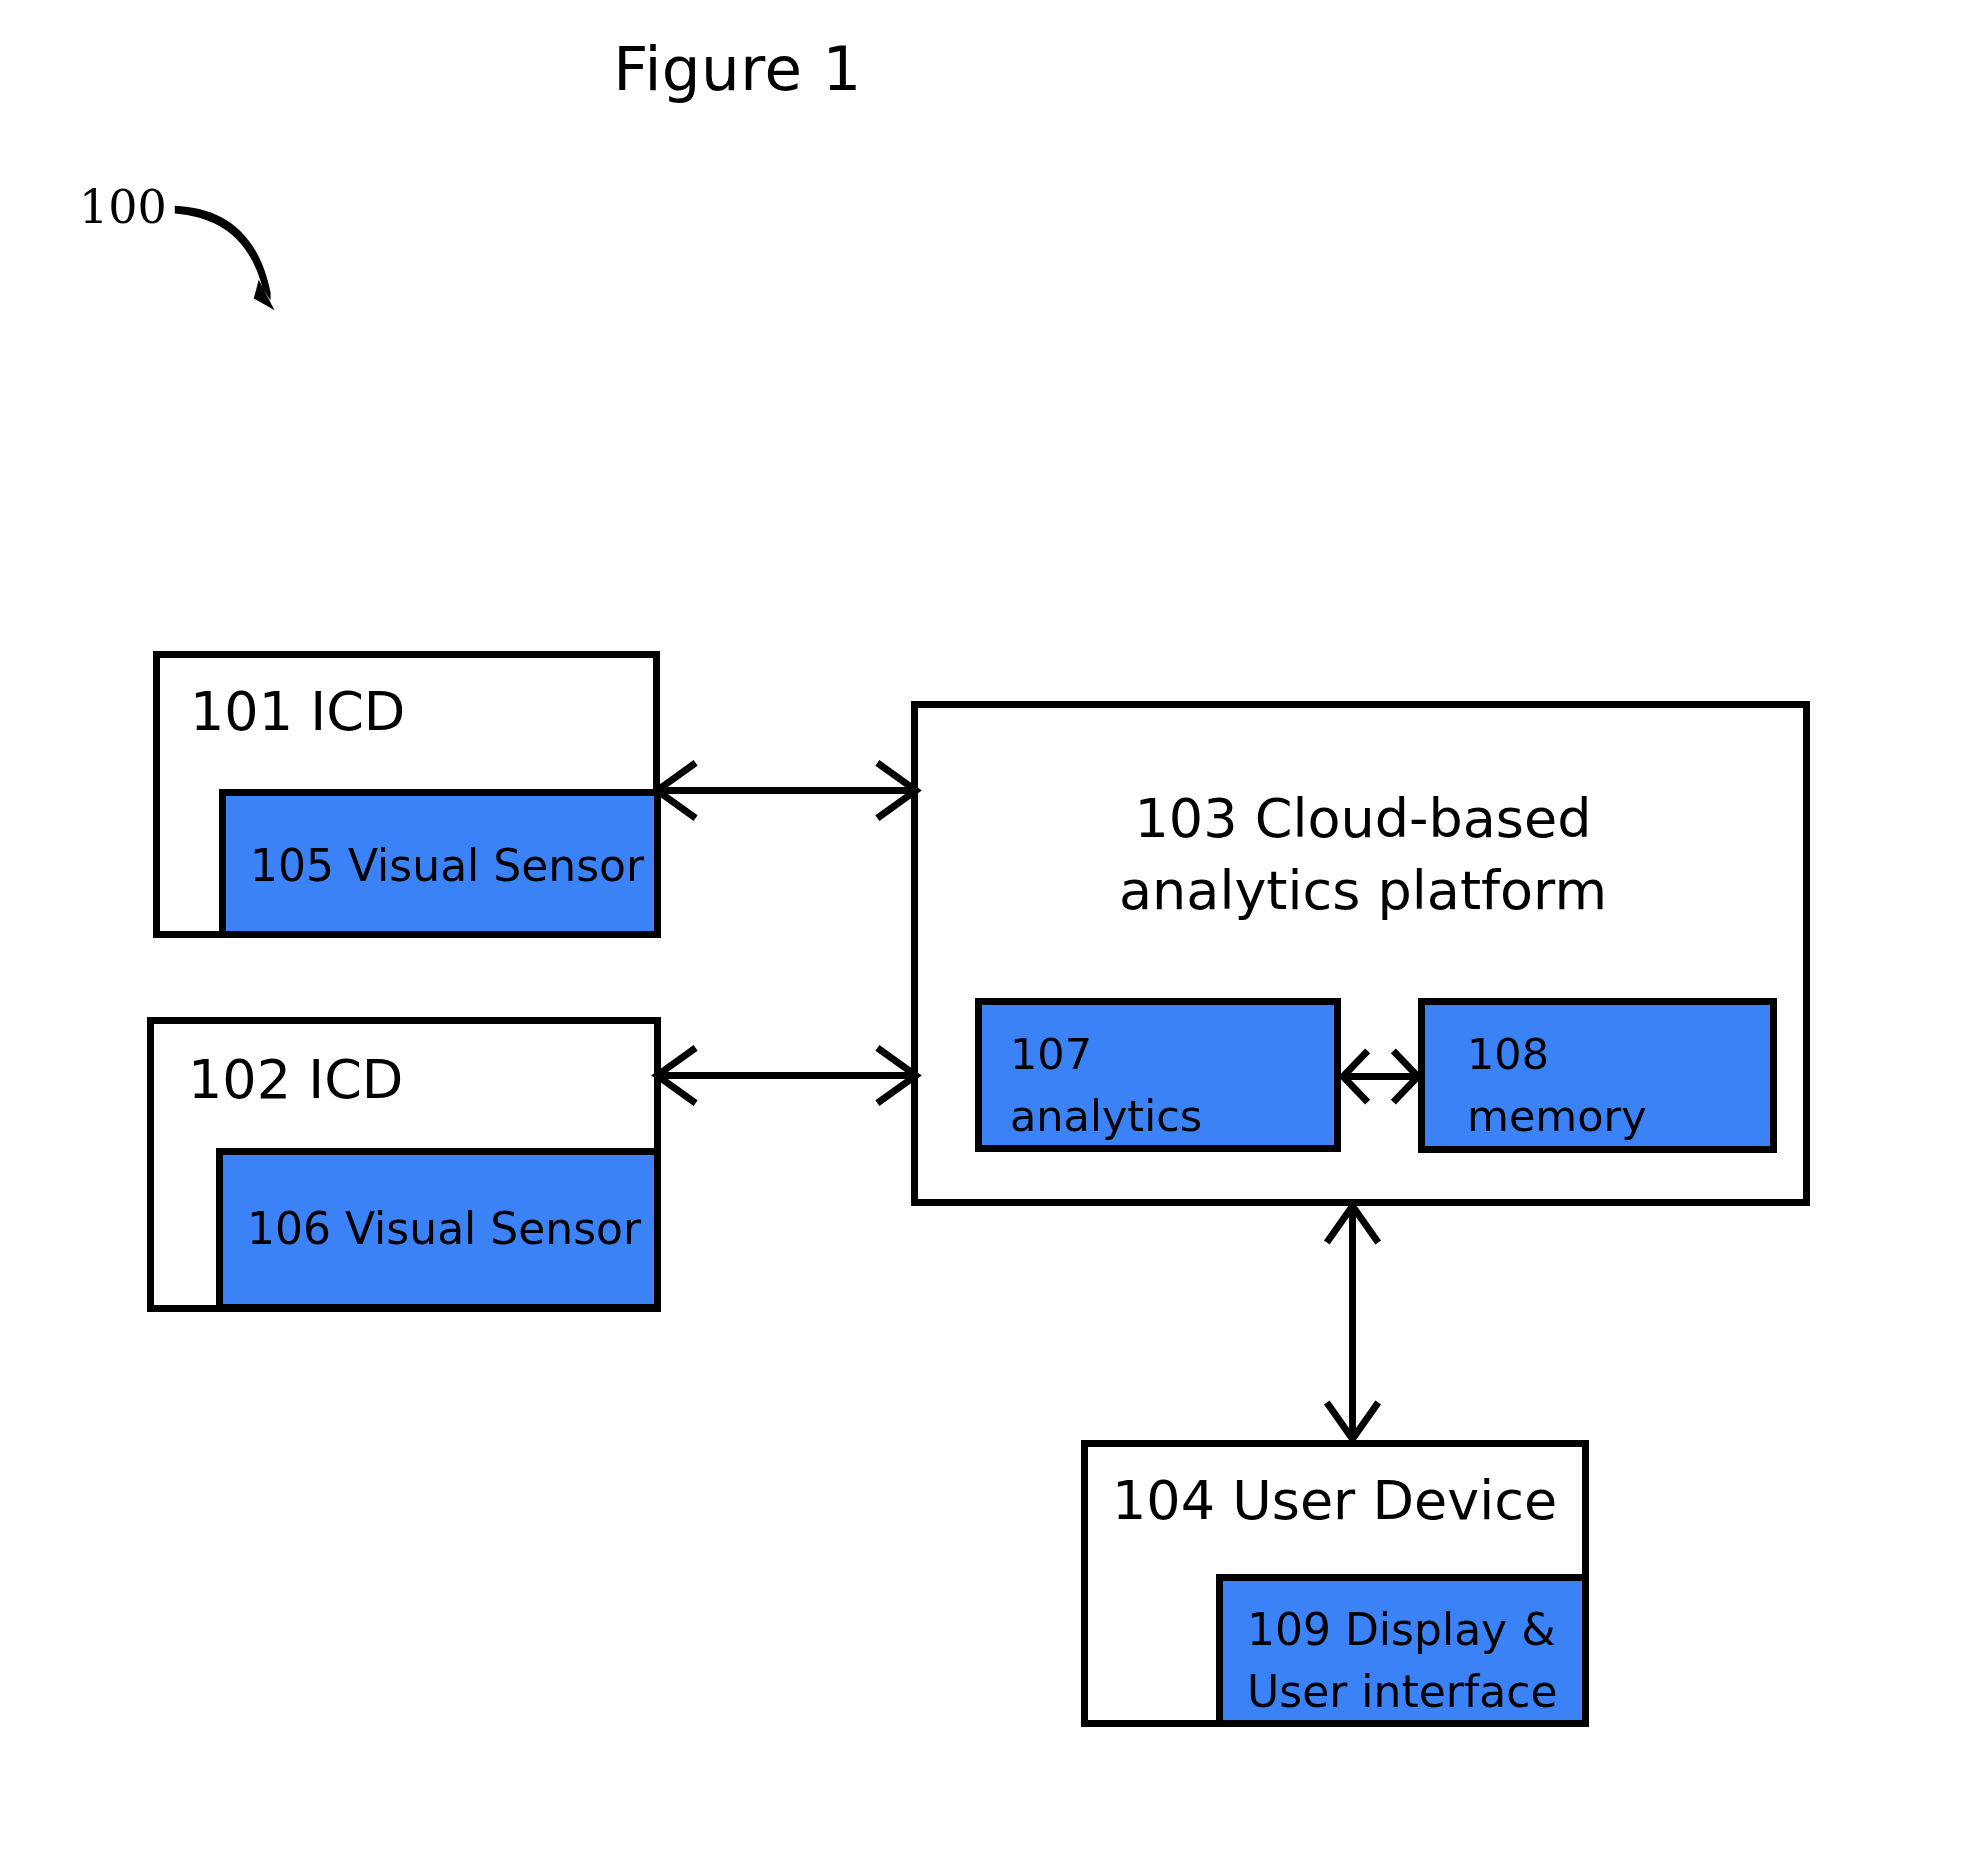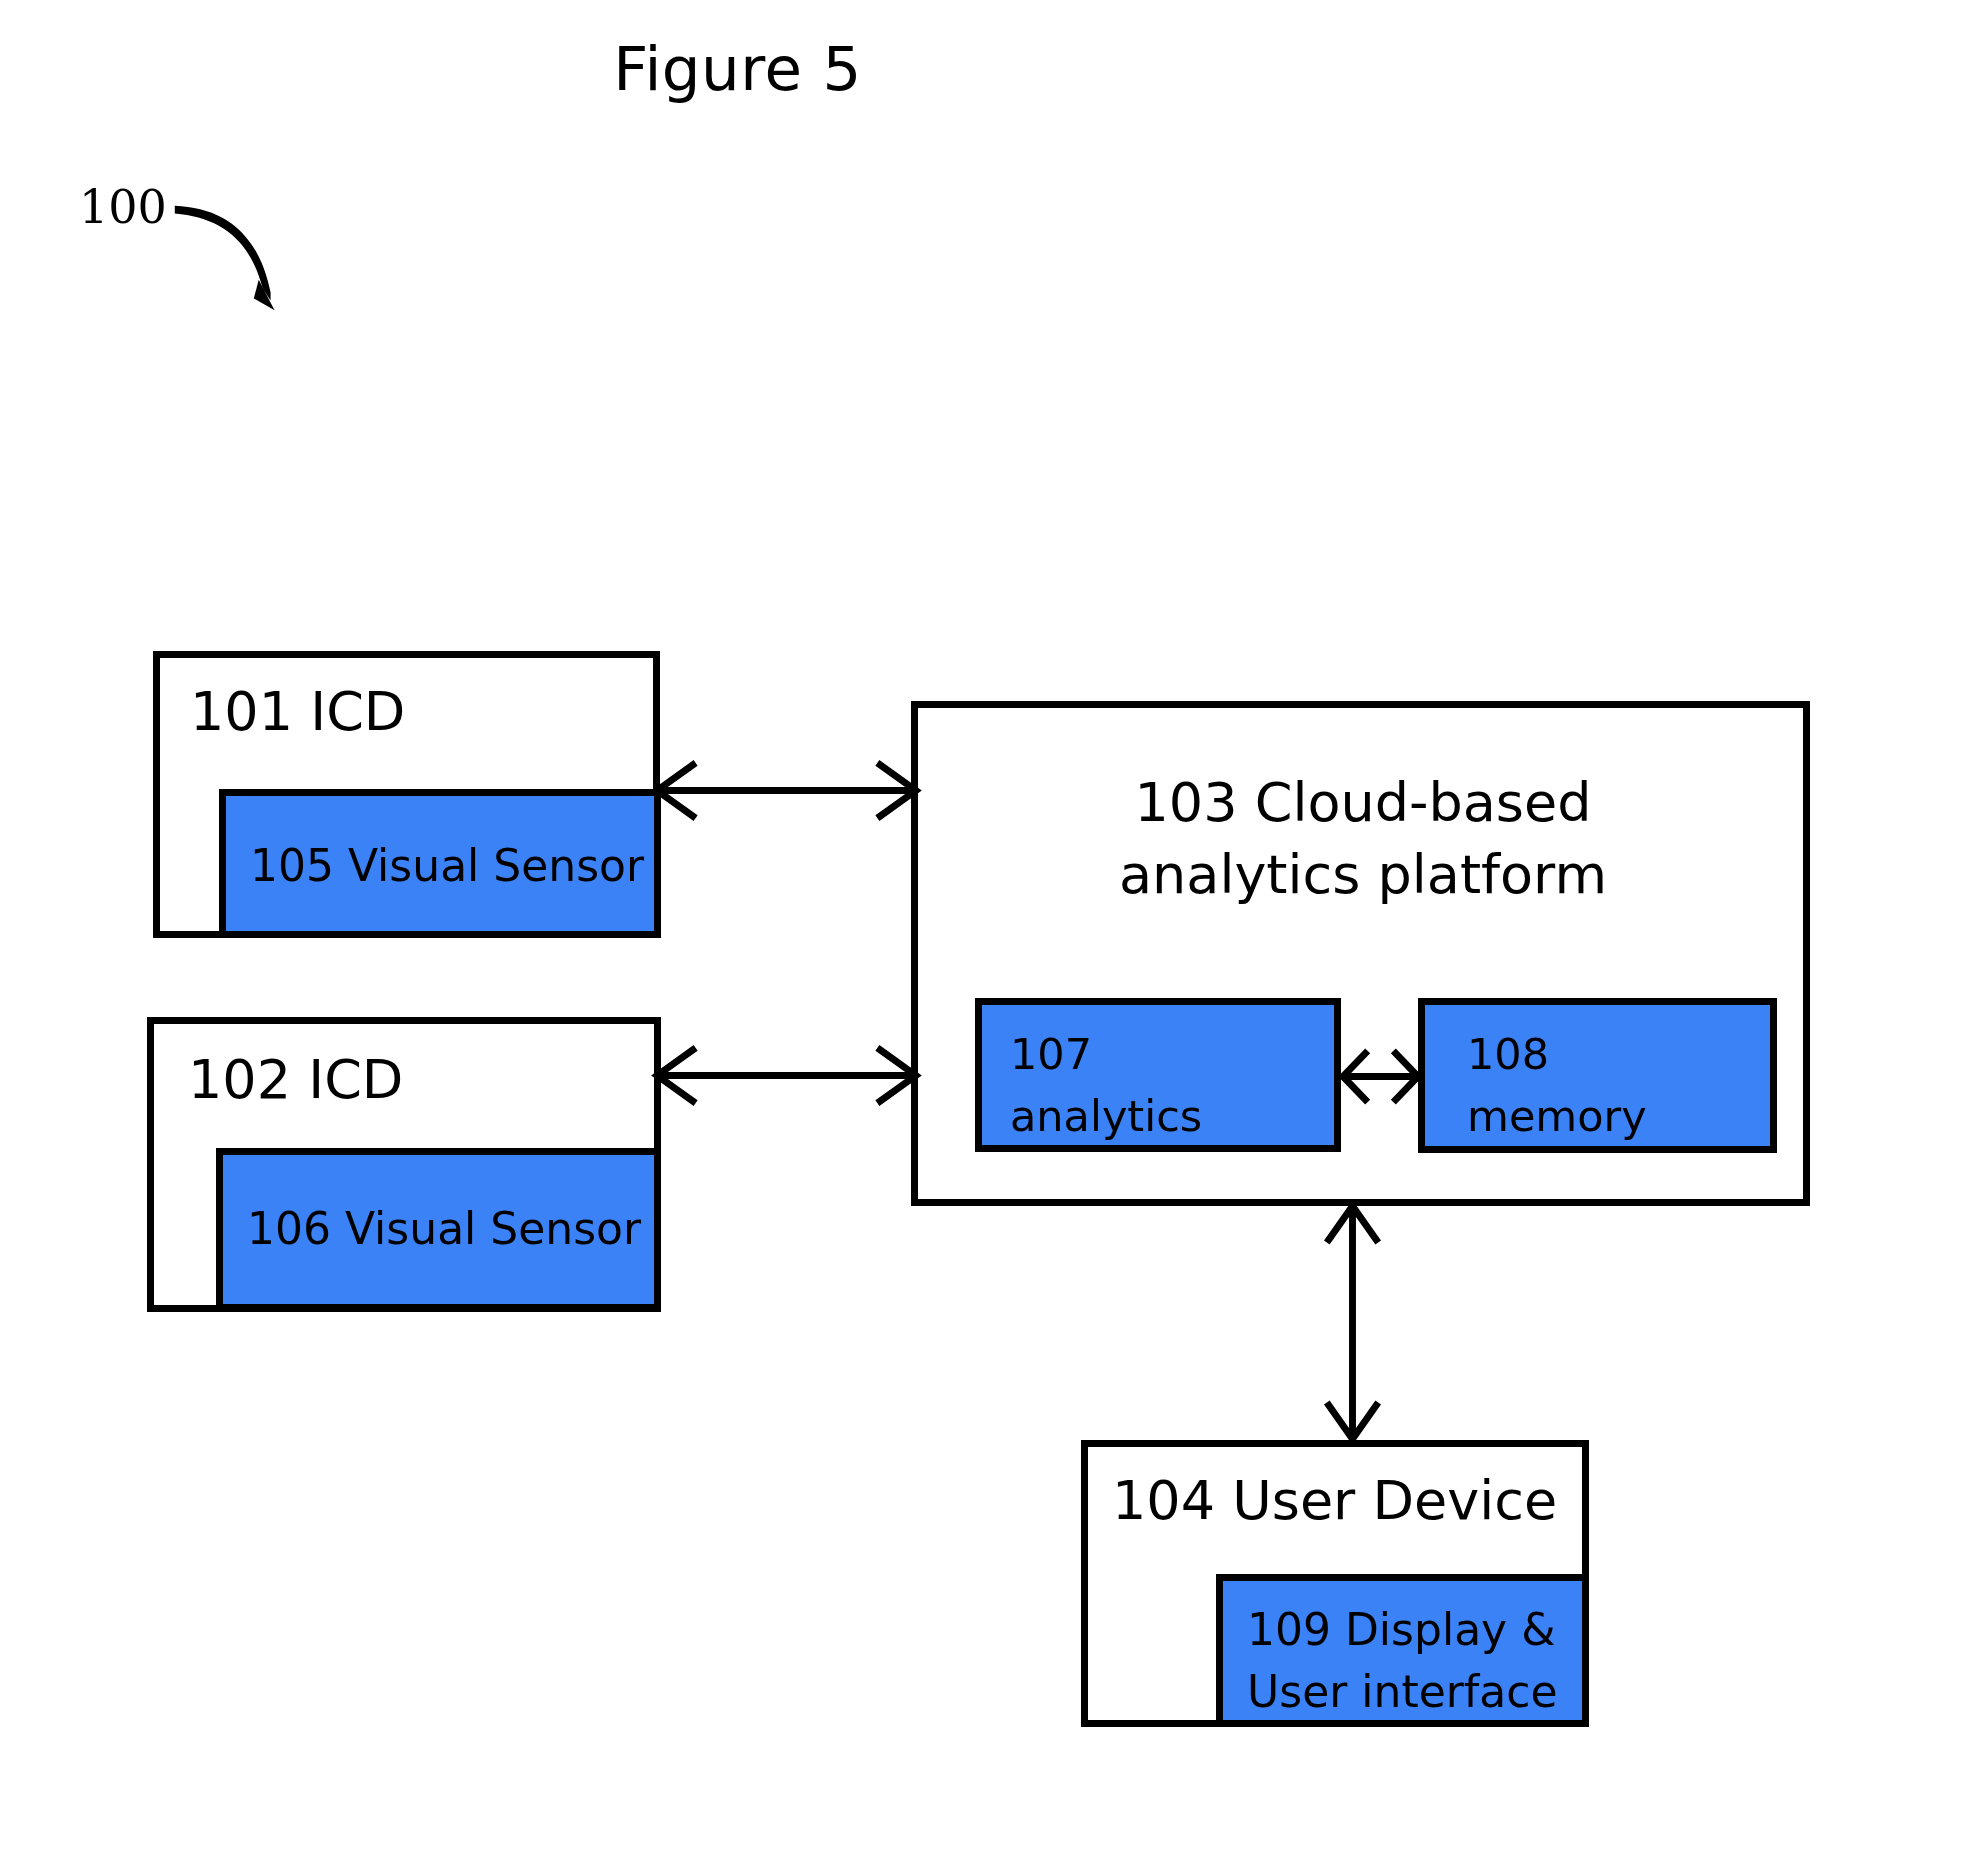--- a/index.html
+++ b/index.html
@@ -115,21 +115,21 @@
     fill: none;
     stroke-linecap: butt;
     stroke-linejoin: miter;
   }
 </style>
 </head>
 <body>
 
 <div id="page">
 
-  <div id="figure-title">Figure 5</div>
+  <div id="figure-title">Figure 1</div>
 
   <div id="ref-100">100</div>
 
   <svg id="ref-100-arrow" viewBox="0 0 220 160">
 
     <path d="M 46 28
              C 96 30, 131 56, 143 116
              L 143 124
              L 135 112
              C 122 62, 92 40, 46 36
@@ -146,21 +146,21 @@
   </div>
 
   <div class="box" style="left:147px; top:1017px; width:514px; height:295px;">
     <div class="label label-lg" style="left:34px; top:24px;">102 ICD</div>
   </div>
   <div class="box-inner" style="left:216px; top:1148px; width:445px; height:163px;padding-left:12px;">
     <div class="label label-md" style="left:24px; top:48px;">106 Visual Sensor</div>
   </div>
 
   <div class="box" style="left:911px; top:701px; width:899px; height:505px;">
-    <div class="label-cloud" style="position:absolute; left:59px; top:59px; width:772px;">
+    <div class="label-cloud" style="position:absolute; left:59px; top:75px; width:772px;">
       <span>103 Cloud-based</span><br>
       <span>analytics platform</span>
     </div>
   </div>
 
   <div class="box-inner" style="left:975px; top:998px; width:366px; height:154px;">
     <div class="label-sm" style="position:absolute; left:28px; top:18px; width:307px;">
       <span>107</span><br>
       <span>analytics</span>
     </div>

